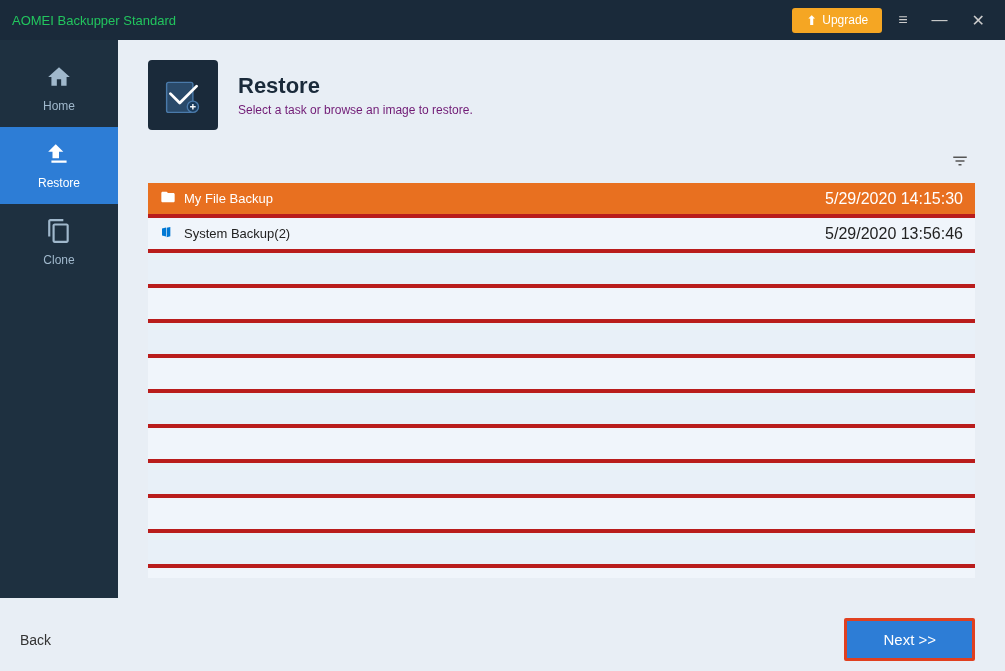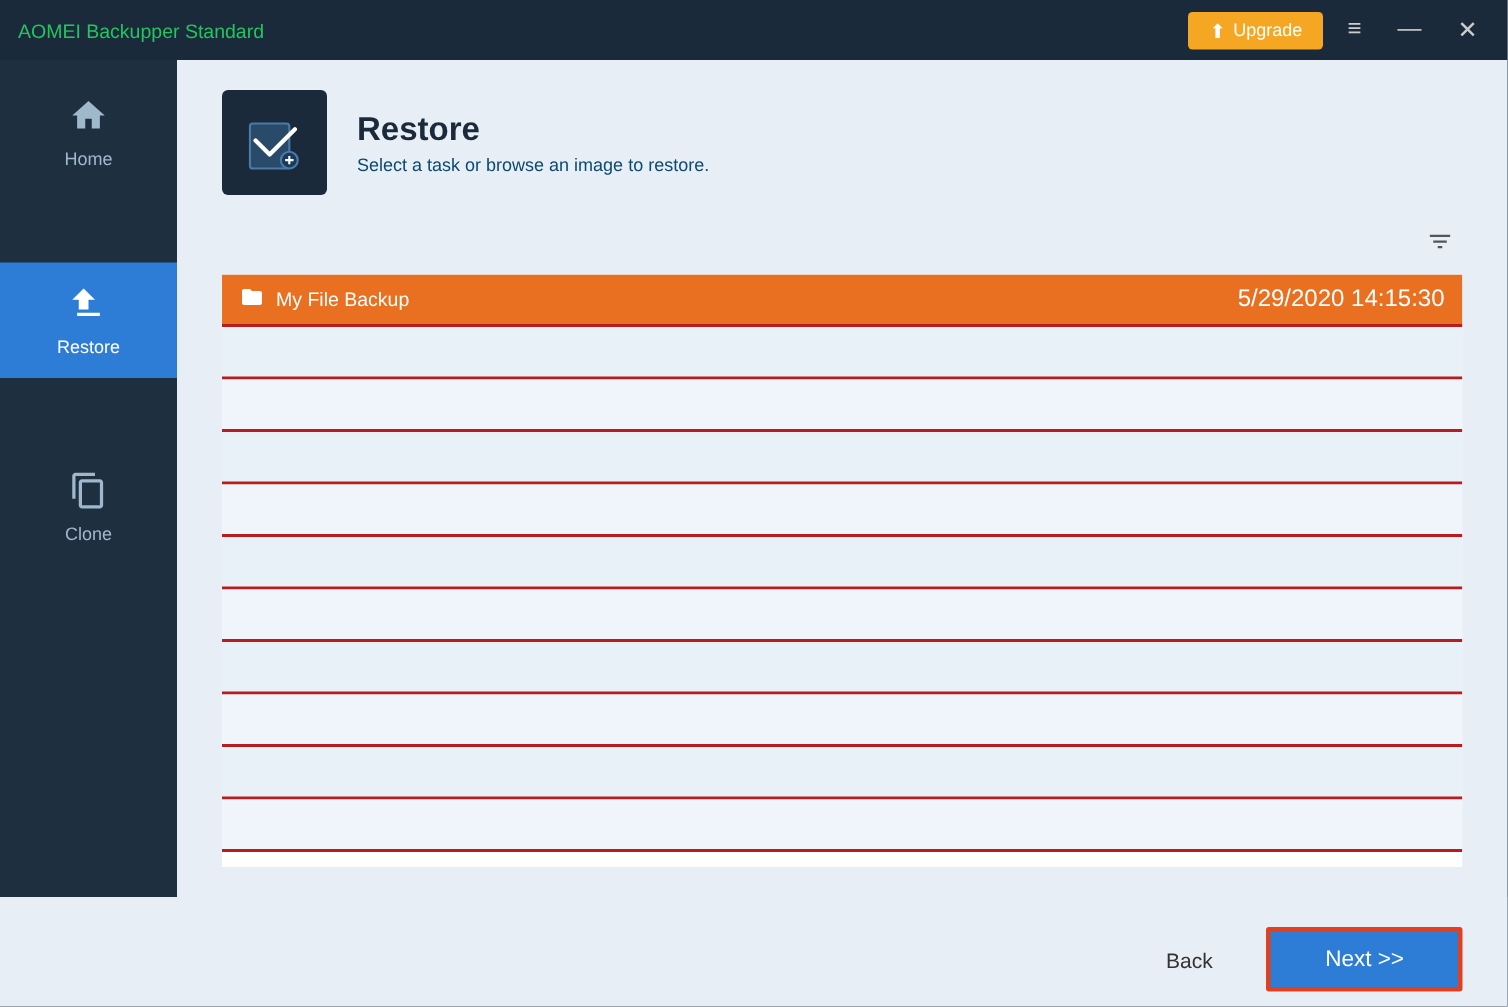--- a/index.html
+++ b/index.html
@@ -68,21 +68,20 @@
 
     
     .sidebar {
       width: 118px;
       background: #1e3040;
       display: flex;
       flex-direction: column;
       align-items: center;
       padding-top: 10px;
       flex-shrink: 0;
-      gap: 48px;
     }
     .sidebar-item {
       display: flex;
       flex-direction: column;
       align-items: center;
       padding: 14px 0;
       width: 100%;
       cursor: pointer;
       color: #a0b8cc;
       font-size: 12px;
@@ -130,21 +129,21 @@
       height: 45px;
     }
     .page-title-area { display: flex; flex-direction: column; gap: 4px; }
     .page-title {
       font-size: 22px;
       font-weight: 600;
       color: #1a2a3a;
     }
     .page-subtitle {
       font-size: 12px;
-      color: #0c4a6e;
+      color: #701a75;
     }
 
     
     .table-container {
       flex: 1;
       display: flex;
       flex-direction: column;
       overflow: hidden;
     }
     .table-toolbar {
@@ -164,21 +163,21 @@
       flex: 1;
       border: none;
       overflow: hidden;
       background: white;
     }
     .table-row {
       display: flex;
       align-items: center;
       height: 35px;
       padding: 0 12px;
-      border-bottom: 2px solid #b91c1c;
+      border-bottom: 4px solid #b91c1c;
       cursor: pointer;
       font-size: 13px;
       color: #222;
     }
     .table-row:nth-child(even) {
       background: #f0f5fb;
     }
     .table-row:nth-child(odd) {
       background: #e8f0f8;
     }
@@ -198,21 +197,21 @@
       font-size: 14px;
       flex-shrink: 0;
     }
     .row-name { flex: 1; }
     .row-date { font-size: 16px; color: inherit; }
     .table-row.selected .row-date { color: white; }
 
     
     .bottom-bar {
       display: flex;
-      justify-content: flex-end;
+      justify-content: space-between;
       align-items: center;
       gap: 16px;
       padding: 20px 30px 10px 0;
       flex-shrink: 0;
       background: #e8eef5;
     }
     .back-btn {
       background: none;
       border: none;
       color: #333;
@@ -313,20 +312,29 @@
         <div class="table-row selected">
           <span class="row-icon">
             <svg width="16" height="16" viewBox="0 0 24 24" fill="white">
                 <path d="M10 4H4c-1.1 0-2 .9-2 2v12c0 1.1.9 2 2 2h16c1.1 0 2-.9 2-2V8c0-1.1-.9-2-2-2h-8l-2-2z"></path>
               </svg>
           </span>
           <span class="row-name">My File Backup</span>
           <span class="row-date">5/29/2020 14:15:30</span>
         </div>
 
+        <div class="table-row" style="background:#f0f5fb;">
+          <span class="row-icon">
+            <svg width="16" height="16" viewBox="0 0 24 24" fill="#0078d4">
+                <path d="M3 12V6.75l6-1.32v6.57H3zm7 0h5.5V4.44L10 5.75V12zm5.5 0v6.44L10 19.75V12h5.5zM3 12v5.25l6 1.32V12H3z"></path>
+              </svg>
+          </span>
+          <span class="row-name">System Backup(2)</span>
+          <span class="row-date">5/29/2020 13:56:46</span>
+        </div>
 
         <div class="table-row empty" style="background:#e8f0f8;"></div>
         <div class="table-row empty" style="background:#f0f5fb;"></div>
         <div class="table-row empty" style="background:#e8f0f8;"></div>
         <div class="table-row empty" style="background:#f0f5fb;"></div>
         <div class="table-row empty" style="background:#e8f0f8;"></div>
         <div class="table-row empty" style="background:#f0f5fb;"></div>
         <div class="table-row empty" style="background:#e8f0f8;"></div>
         <div class="table-row empty" style="background:#f0f5fb;"></div>
         <div class="table-row empty" style="background:#e8f0f8;"></div>

